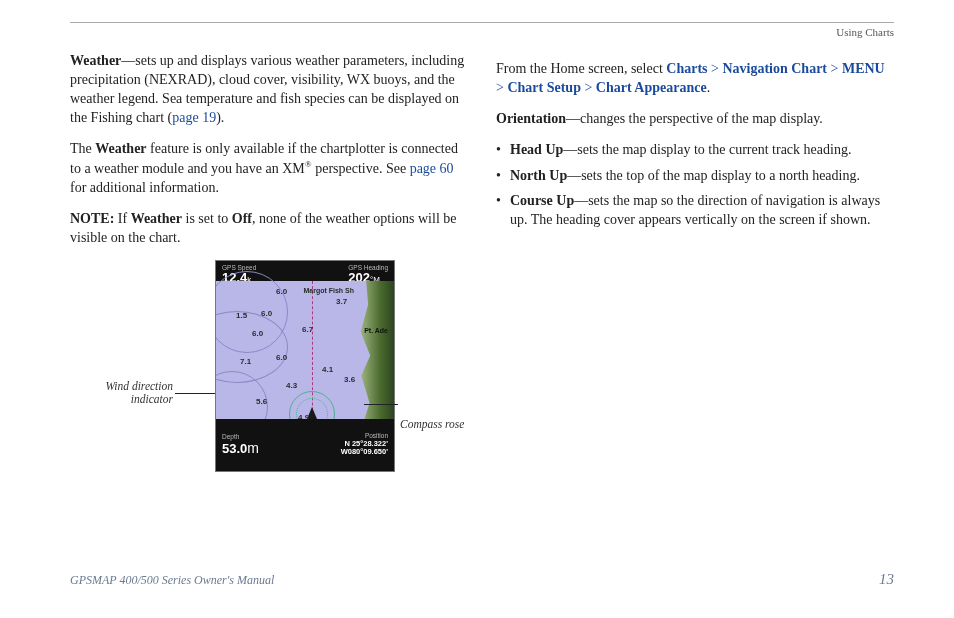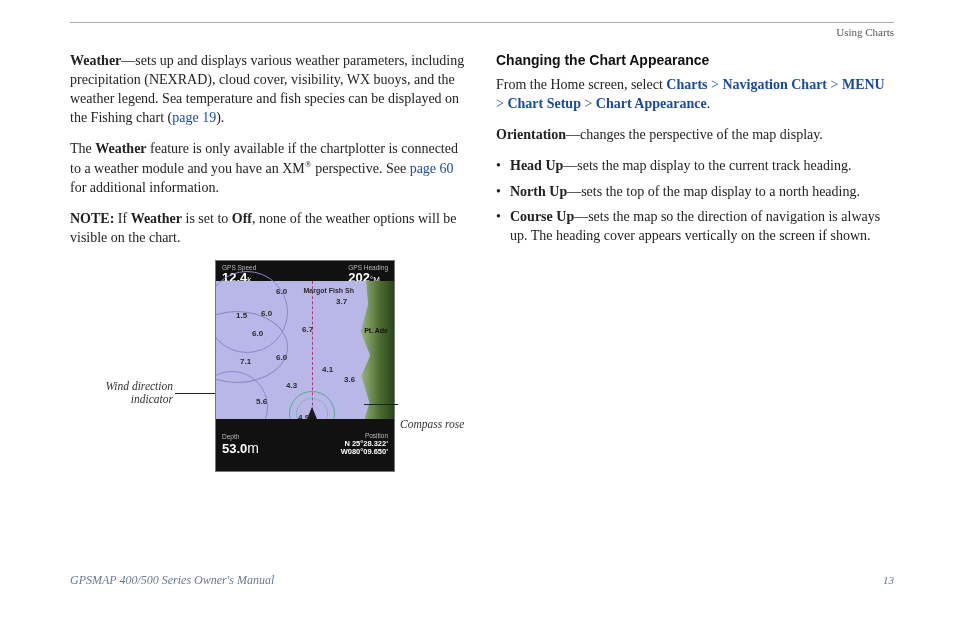--- a/index.html
+++ b/index.html
@@ -256,21 +256,21 @@
 .footer {
   position: absolute;
   left: 70px;
   right: 60px;
   bottom: 30px;
   display: flex;
   justify-content: space-between;
   align-items: baseline;
 }
 .footer .manual { font-style: italic; color: #6a7a90; font-size: 12px; }
-.footer .pnum { font-style: italic; color: #6a7a90; font-size: 11px; }
+.footer .pnum { font-style: italic; color: #6a7a90; font-size: 15px; }
 </style>
 </head>
 <body>
 
 <div class="page">
   <div class="hdr-rule"></div>
   <div class="hdr-label">Using Charts</div>
 
   <div class="cols">
 
@@ -351,21 +351,20 @@
             </div>
           </div>
         </div>
 
         <div class="callout-line-right"></div>
         <div class="callout-right">Compass rose</div>
       </div>
     </div>
 
     <div class="col-right">
-      <div class="h3">Changing the Chart Appearance</div>
       <p class="para" style="margin-top:8px">
         <span>From the Home screen, select </span><span class="pathlink">Charts</span><span class="sep"> &gt; </span><span class="pathlink">Navigation Chart</span><span class="sep"> &gt; </span><span class="pathlink">MENU</span><span class="sep"> &gt; </span><span class="pathlink">Chart Setup</span><span class="sep"> &gt; </span><span class="pathlink">Chart Appearance</span><span>.</span>
       </p>
 
       <p class="para">
         <span class="bold">Orientation</span><span>—changes the perspective of the map display.</span>
       </p>
 
       <ul class="bullets">
         <li>

